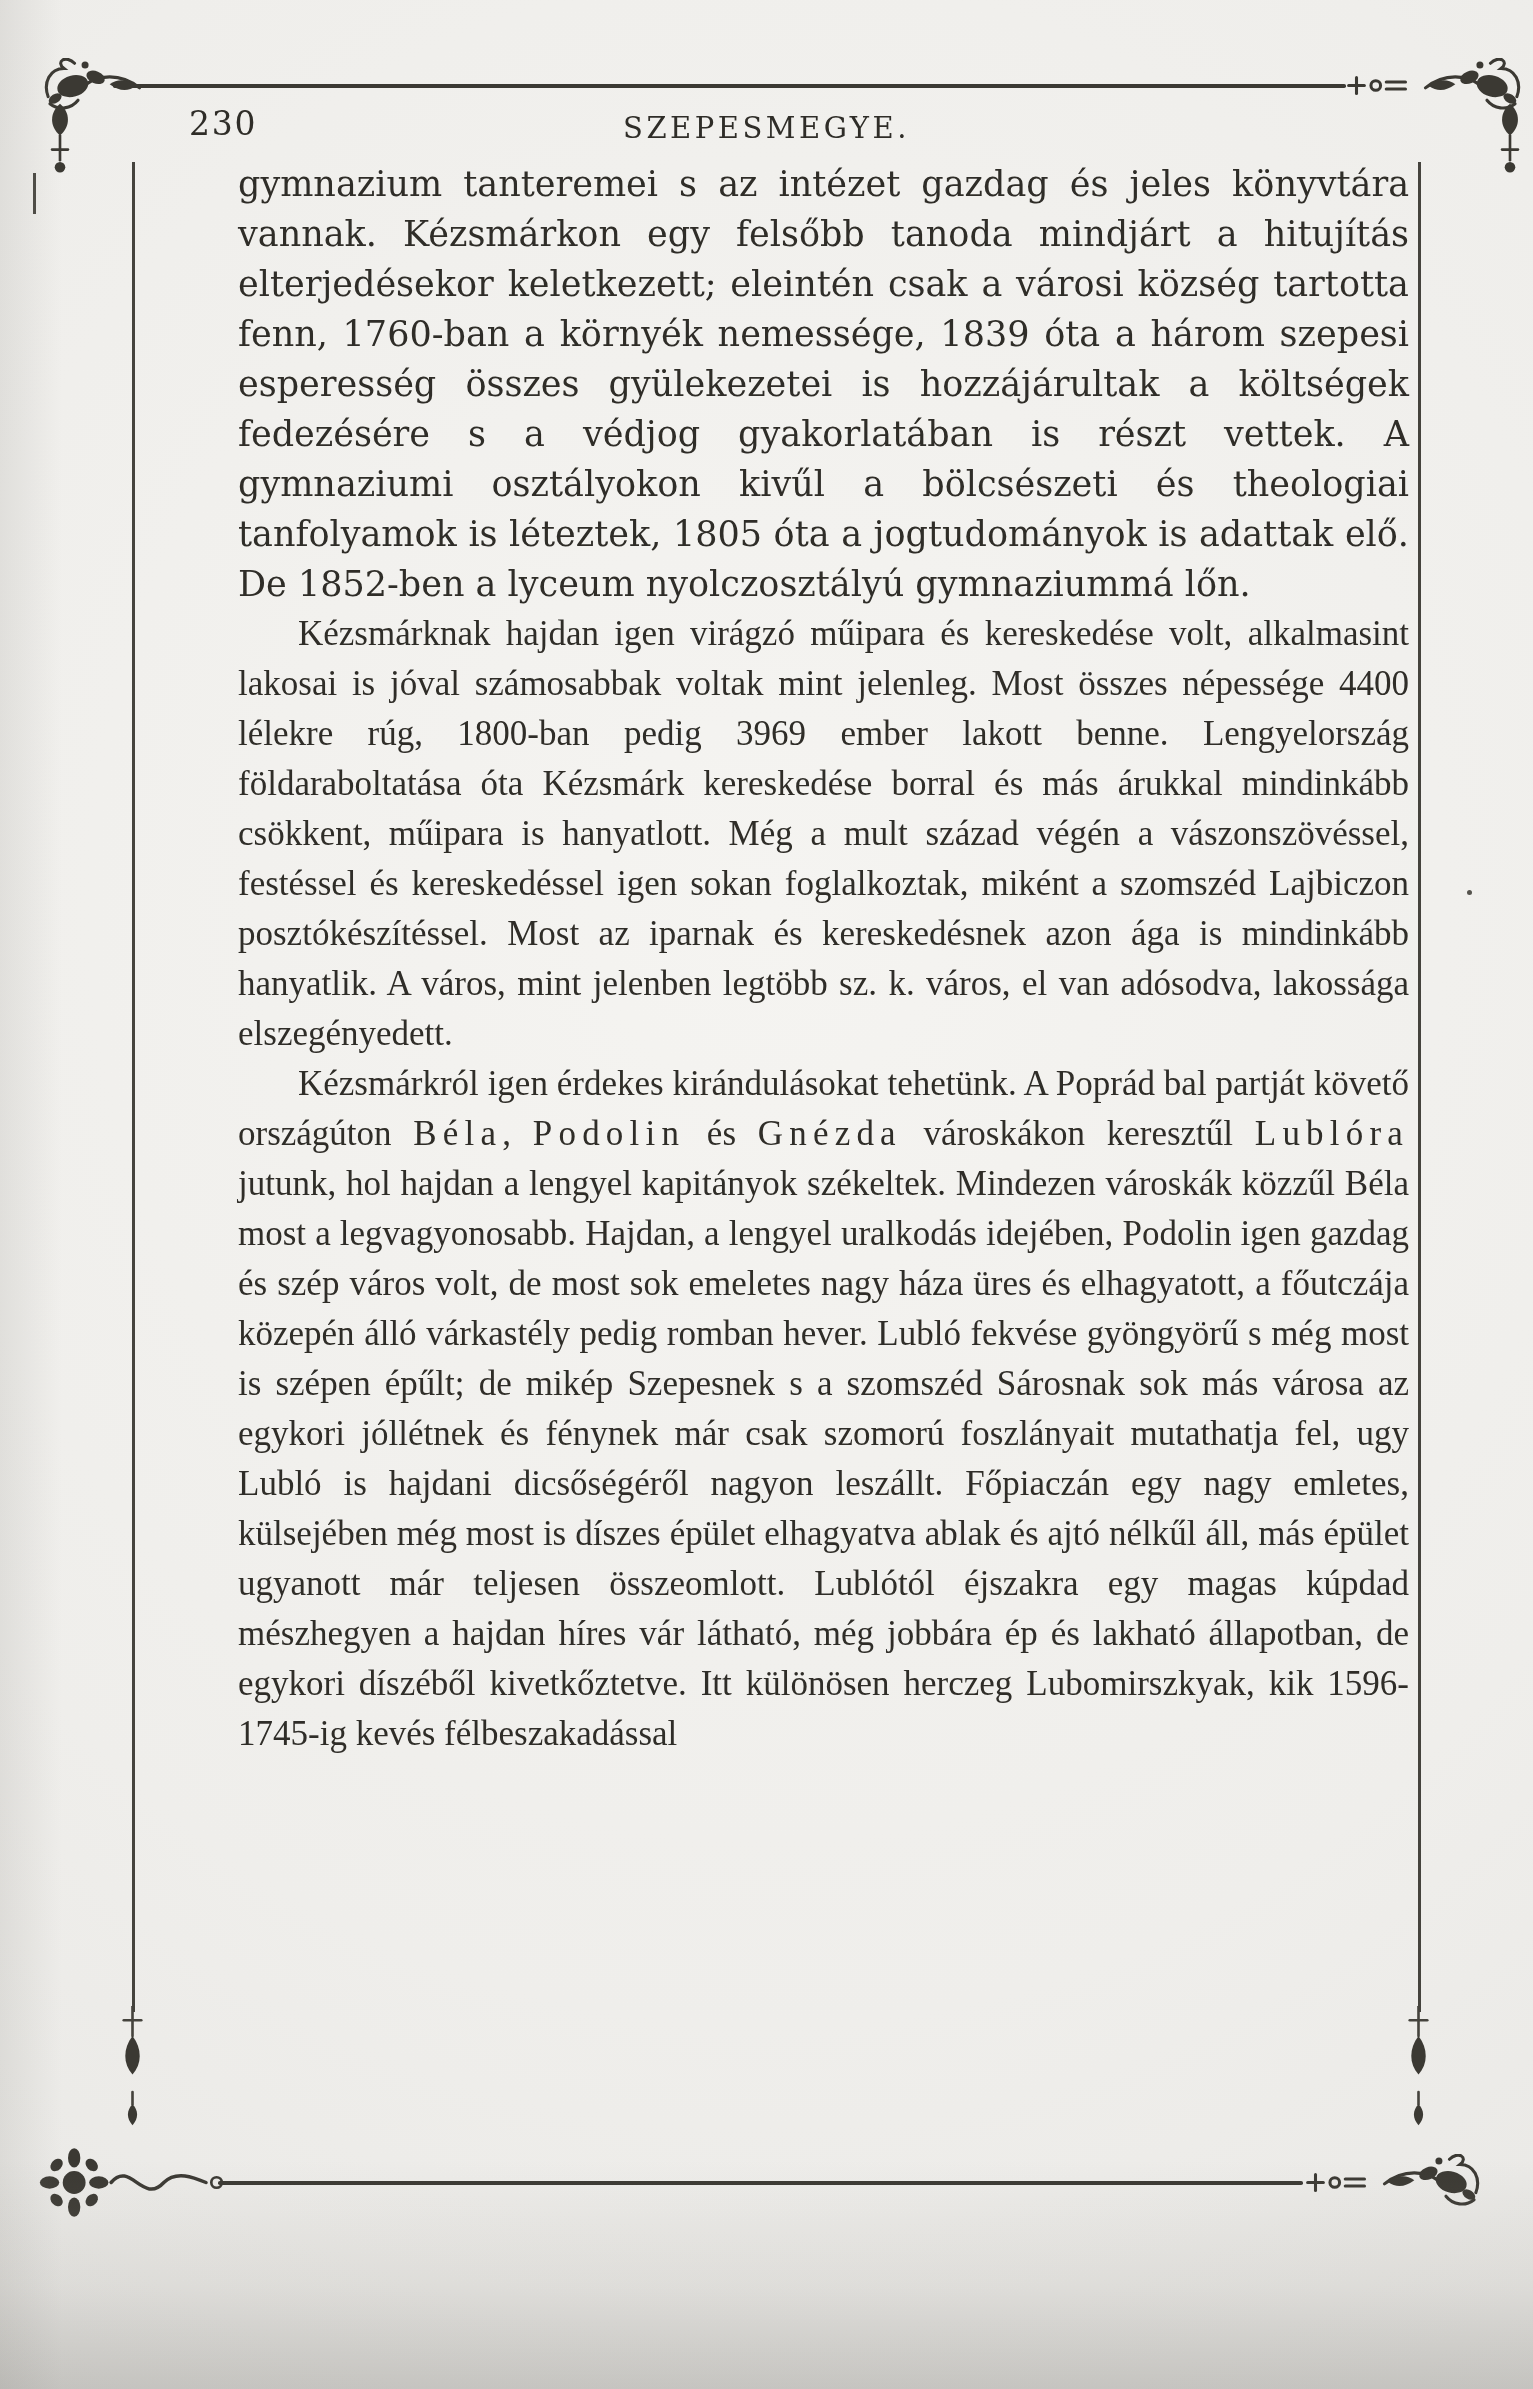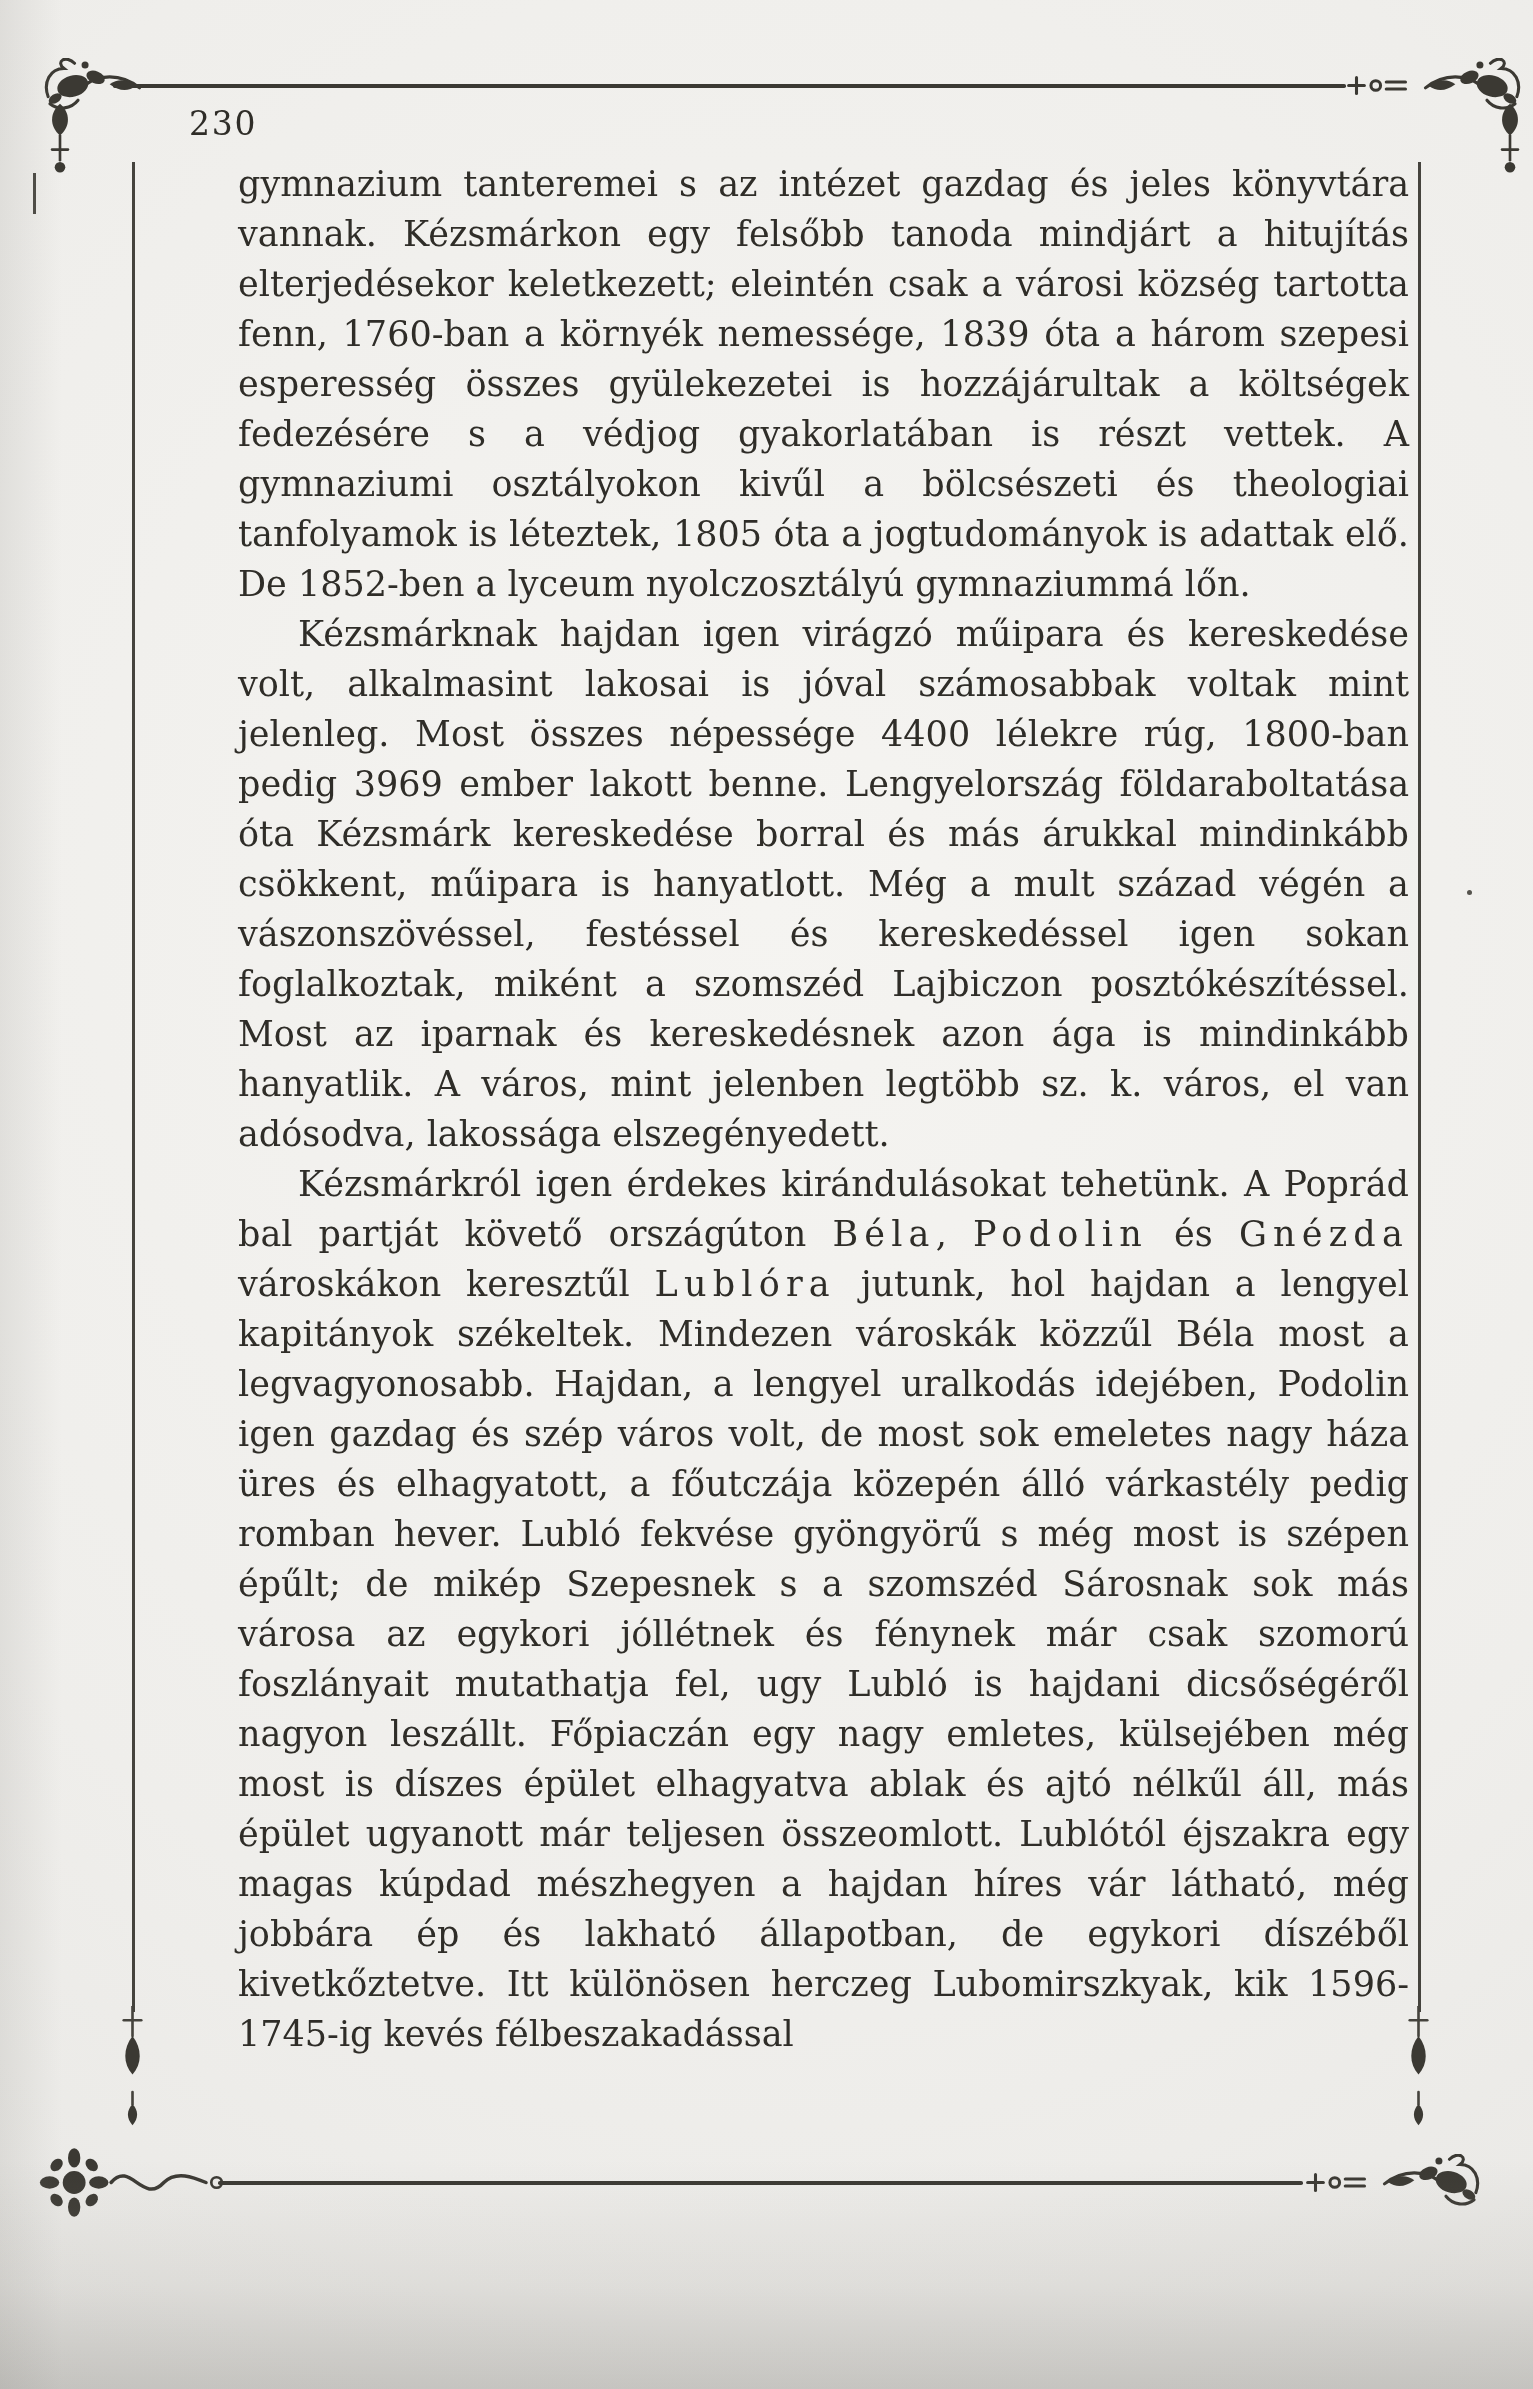--- a/index.html
+++ b/index.html
@@ -23,21 +23,21 @@
   }
   .running-title {
     position:absolute; left:0; right:0; top:111px;
     text-align:center; font-size:29px; letter-spacing:3.5px;
   }
   .textblock {
     position:absolute; left:190px; top:159px; width:1171px;
     font-size:35px; line-height:50px; text-align:justify;margin-left:48px;
   }
   .para { text-indent:0; }
-  .para.indent { text-indent:60px; }
+  .para.indent { text-indent:60px;font-family:Liberation Serif, serif; }
   .spaced { letter-spacing:6.2px; }
   .shade-bottom {
     position:absolute; left:0; right:0; bottom:0; height:229px; pointer-events:none;
     background:linear-gradient(to bottom, rgba(150,148,142,0) 0%, rgba(150,148,142,0.16) 55%, rgba(118,116,110,0.32) 100%);
   }
   .shade-left {
     position:absolute; top:0; bottom:0; left:0; width:62px; pointer-events:none;
     background:linear-gradient(to right, rgba(140,138,132,0.16), rgba(140,138,132,0));
   }
   .artifact-line { position:absolute; background:#4a4842; }
@@ -170,20 +170,21 @@
     <g fill="#3b3933">
       <ellipse cx="36" cy="32" rx="18" ry="12" transform="rotate(-16 36 32)"></ellipse>
       <ellipse cx="62" cy="22" rx="11" ry="7" transform="rotate(22 62 22)"></ellipse>
       <ellipse cx="16" cy="46" rx="8" ry="5" transform="rotate(-32 16 46)"></ellipse>
       <circle cx="50" cy="8" r="4"></circle>
       <path d="M78 30 q14 -10 30 2 q-14 10 -30 -2z"></path>
     </g>
   </svg>
 
   <div class="pageno">230</div>
+  <div class="running-title">SZEPESMEGYE.</div>
 
   <div class="textblock">
       <p class="para"><span>gymnazium tanteremei s az intézet gazdag és jeles könyvtára vannak. Kézsmárkon egy felsőbb tanoda mindjárt a hitujítás elterjedésekor keletkezett; eleintén csak a városi község tartotta fenn, 1760-ban a környék nemessége, 1839 óta a három szepesi esperesség összes gyülekezetei is hozzájárultak a költségek fedezésére s a védjog gyakorlatában is részt vettek. A gymnaziumi osztályokon kivűl a bölcsészeti és theologiai tanfolyamok is léteztek, 1805 óta a jogtudományok is adattak elő. De 1852-ben a lyceum nyolczosztályú gymnaziummá lőn.</span></p>
       <p class="para indent"><span>Kézsmárknak hajdan igen virágzó műipara és kereskedése volt, alkalmasint lakosai is jóval számosabbak voltak mint jelenleg. Most összes népessége 4400 lélekre rúg, 1800-ban pedig 3969 ember lakott benne. Lengyelország földaraboltatása óta Kézsmárk kereskedése borral és más árukkal mindinkább csökkent, műipara is hanyatlott. Még a mult század végén a vászonszövéssel, festéssel és kereskedéssel igen sokan foglalkoztak, miként a szomszéd Lajbiczon posztókészítéssel. Most az iparnak és kereskedésnek azon ága is mindinkább hanyatlik. A város, mint jelenben legtöbb sz. k. város, el van adósodva, lakossága elszegényedett.</span></p>
       <p class="para indent"><span>Kézsmárkról igen érdekes kirándulásokat tehetünk. A Poprád bal partját követő országúton </span><span class="spaced">Béla</span><span>, </span><span class="spaced">Podolin</span><span> és </span><span class="spaced">Gnézda</span><span> városkákon keresztűl </span><span class="spaced">Lublóra</span><span> jutunk, hol hajdan a lengyel kapitányok székeltek. Mindezen városkák közzűl Béla most a legvagyonosabb. Hajdan, a lengyel uralkodás idejében, Podolin igen gazdag és szép város volt, de most sok emeletes nagy háza üres és elhagyatott, a főutczája közepén álló várkastély pedig romban hever. Lubló fekvése gyöngyörű s még most is szépen épűlt; de mikép Szepesnek s a szomszéd Sárosnak sok más városa az egykori jóllétnek és fénynek már csak szomorú foszlányait mutathatja fel, ugy Lubló is hajdani dicsőségéről nagyon leszállt. Főpiaczán egy nagy emletes, külsejében még most is díszes épület elhagyatva ablak és ajtó nélkűl áll, más épület ugyanott már teljesen összeomlott. Lublótól éjszakra egy magas kúpdad mészhegyen a hajdan híres vár látható, még jobbára ép és lakható állapotban, de egykori díszéből kivetkőztetve. Itt különösen herczeg Lubomirszkyak, kik 1596-1745-ig kevés félbeszakadással</span></p>
     </div>
 
   <div class="artifact-line" style="left:33px; top:173px; width:2.6px; height:41px;"></div>
   <div class="artifact-dot" style="left:1467px; top:890px;"></div>
   <div class="shade-left"></div>

